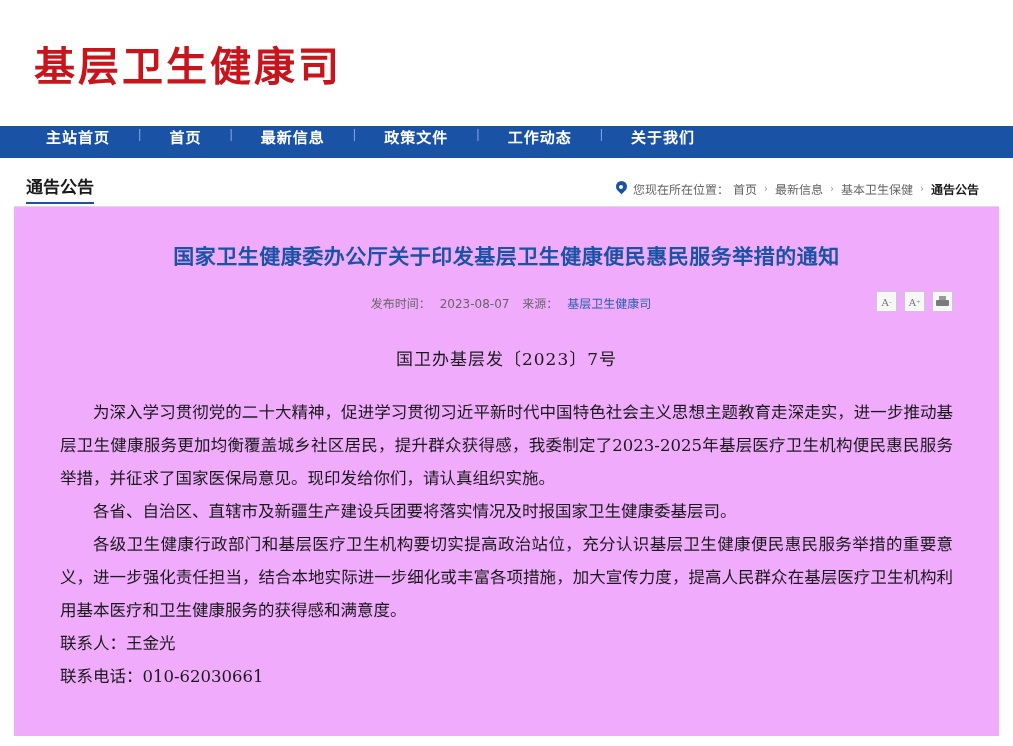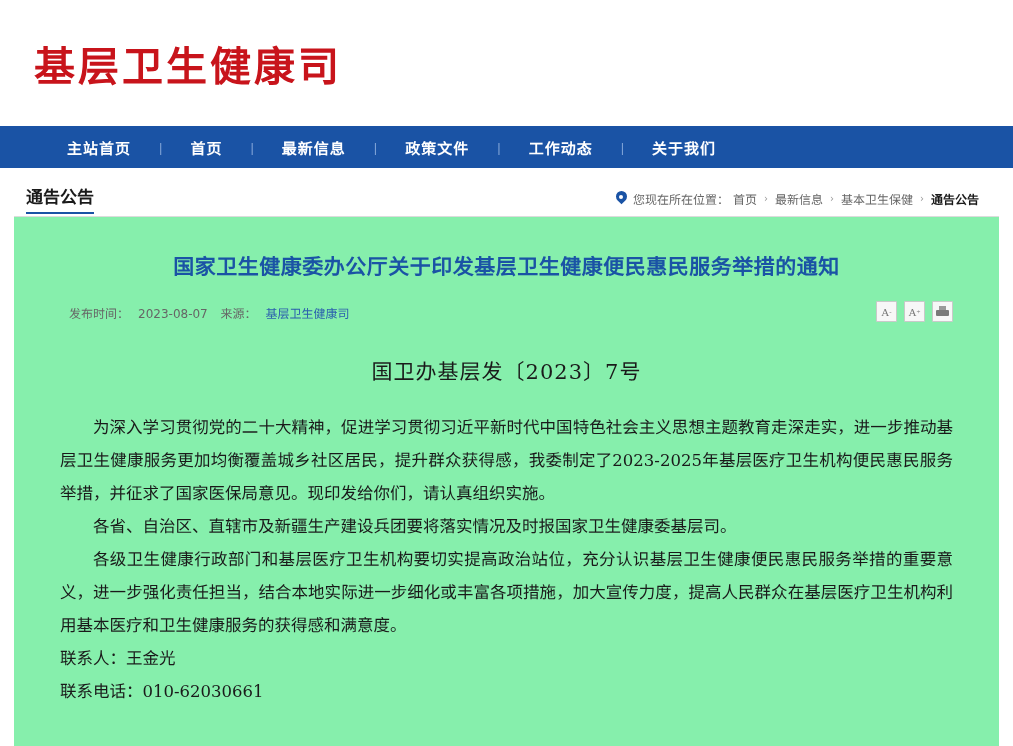--- a/index.html
+++ b/index.html
@@ -28,25 +28,24 @@
   .site-title {
     color: #c8141b;
     font-size: 41px;
     font-weight: bold;
     letter-spacing: 3px;
     font-family: "DejaVu Sans", "Liberation Sans", sans-serif;
   }
 
   
   .nav-bar {
-    height: 42px;
+    height: 32px;
     background: #1a53a5;
     display: flex;
-    align-items: center;
-    padding-left: 61px;
+    padding-left: 40px;
   }
   .nav-item {
     color: #ffffff;
     font-size: 15px;
     font-weight: bold;
     letter-spacing: 1px;
     cursor: pointer;
     padding: 0 6px;
     white-space: nowrap;
     font-family: "DejaVu Sans", "Liberation Sans", sans-serif;
@@ -111,35 +110,36 @@
   .crumb-link { color: #666666; cursor: pointer; }
   .crumb-arrow { color: #999999; padding: 0 7px; font-size: 10px; }
   .crumb-current { color: #1a1a1a; font-weight: bold; }
   .crumb-label { margin-right: 4px; }
 
   
   .article-wrap {
     border-top: 1px solid #dcdcdc;
     margin: 0 14px;
     height: 530px;
-    background: #86efac;
+    background: #f0abfc;
     padding: 0 46px;
     position: relative;
   }
   .article-title {
     text-align: center;
     color: #1a53a5;
     font-size: 21px;
     font-weight: bold;
     letter-spacing: 0.5px;
     margin-top: 36px;
     line-height: 1.4;
     font-family: "DejaVu Sans", "Liberation Sans", sans-serif;
   }
   .article-meta {
+    text-align: center;
     font-size: 12px;
     color: #666666;
     margin-top: 22px;
     font-family: "DejaVu Sans", "Liberation Sans", sans-serif;
   }
   .meta-seg { margin: 0 9px; }
   .meta-source-name { color: #2b5fae; }
 
   .tool-row {
     position: absolute;
@@ -183,21 +183,21 @@
   .printer-ico::after {
     content: "";
     position: absolute;
     left: 3px; top: 0;
     width: 7px; height: 4px;
     background: #9a9a9a;
   }
 
   .doc-number {
     text-align: center;
-    font-size: 21px;
+    font-size: 17px;
     color: #1a1a1a;
     margin-top: 34px;
     letter-spacing: 1px;
     font-family: "DejaVu Serif", "Liberation Serif", serif;
   }
 
   .body-text {
     margin-top: 26px;
     font-size: 16.5px;
     line-height: 2.0;

